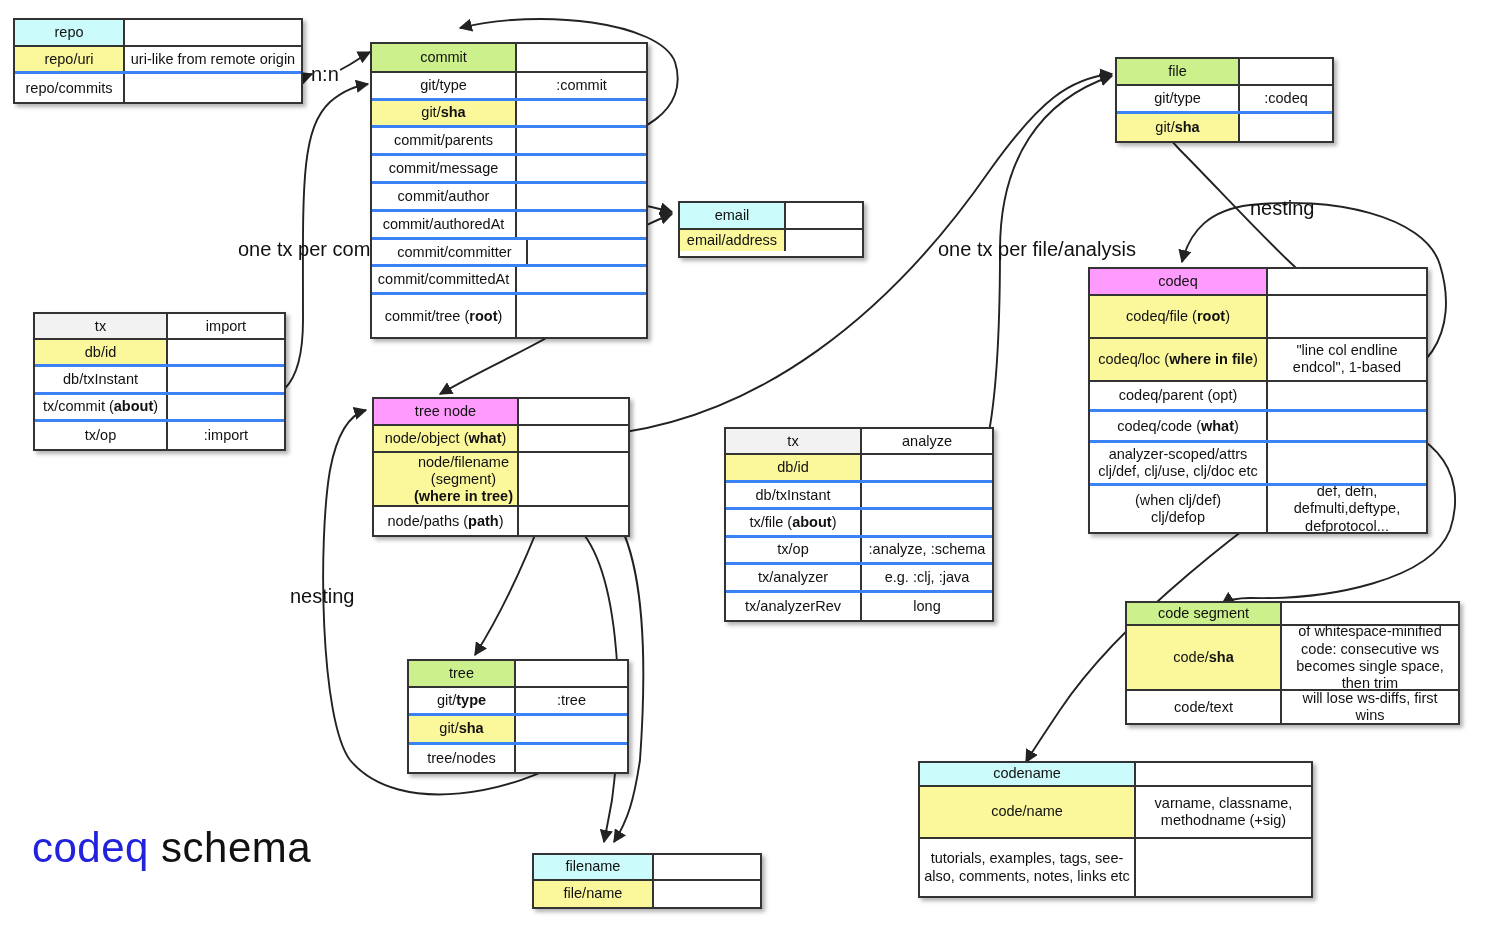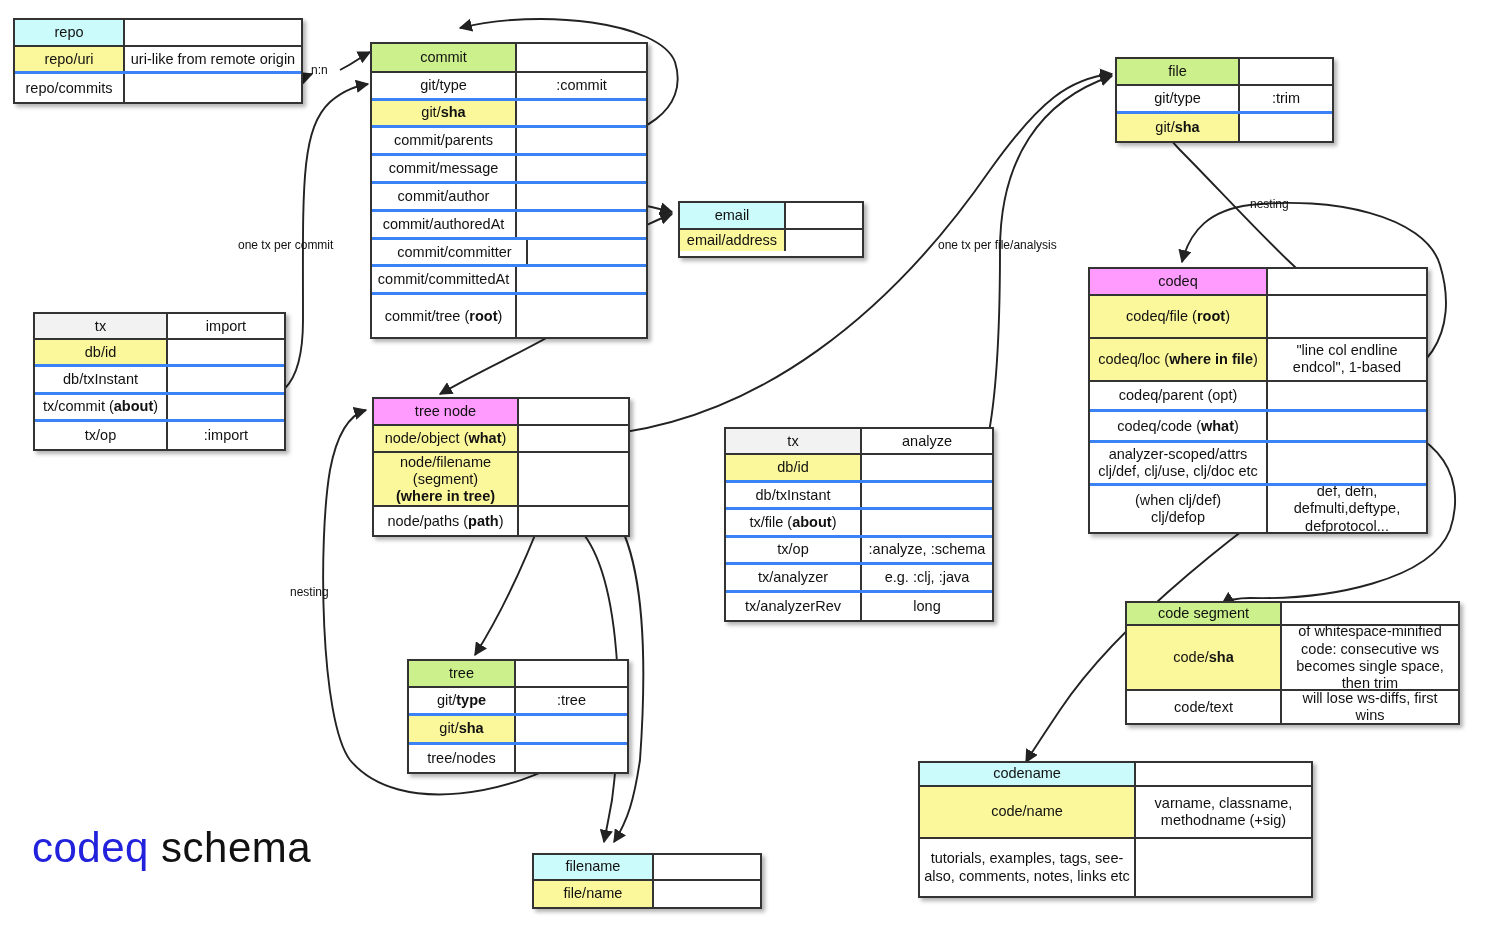--- a/index.html
+++ b/index.html
@@ -67,21 +67,21 @@
   .title {
     position: absolute;
     font-size: 42px;
     letter-spacing: 0.5px;
     white-space: nowrap;
   }
   .title .brand { color: #2222dd; }
   .title .rest  { color: #111111; }
   .edge-label {
     position: absolute;
-    font-size: 12px;
+    font-size: 20px;
     white-space: nowrap;
     color: #111111;
   }
   b { font-weight: bold; }
 </style>
 </head>
 <body>
 
 <div id="canvas">
 
@@ -227,21 +227,21 @@
     </div>
   </div>
 
   <div class="entity" style="left:1115px; top:57px; width:219px; height:86px;">
     <div class="row thick" style="height:28px;">
       <div class="cell left fill-green" style="width:123px;">file</div>
       <div class="cell right fill-white" style="flex:1;"></div>
     </div>
     <div class="row" style="height:28px;">
       <div class="cell left fill-white" style="width:123px;">git/type</div>
-      <div class="cell right fill-white" style="flex:1;">:trim</div>
+      <div class="cell right fill-white" style="flex:1;">:codeq</div>
     </div>
     <div class="row" style="height:28px;">
       <div class="cell left fill-yellow" style="width:123px;">git/<b>sha</b></div>
       <div class="cell right fill-white" style="flex:1;"></div>
     </div>
   </div>
 
   <div class="entity" style="left:33px; top:312px; width:253px; height:139px;">
     <div class="row thick" style="height:27px;">
       <div class="cell left fill-grey" style="width:133px;">tx</div>
@@ -268,21 +268,21 @@
   <div class="entity" style="left:372px; top:397px; width:258px; height:140px;">
     <div class="row thick" style="height:27px;">
       <div class="cell left fill-pink" style="width:145px;">tree node</div>
       <div class="cell right fill-white" style="flex:1;"></div>
     </div>
     <div class="row thick" style="height:28px;">
       <div class="cell left fill-yellow" style="width:145px;">node/object (<b>what</b>)</div>
       <div class="cell right fill-white" style="flex:1;"></div>
     </div>
     <div class="row thick" style="height:54px;">
-      <div class="cell left fill-yellow" style="width:145px;">
+      <div class="cell left fill-yellow" style="width:145px;justify-content:flex-end;">
           <span>node/filename<br>(segment)<br><b>(where in tree)</b></span>
         </div>
       <div class="cell right fill-white" style="flex:1;"></div>
     </div>
     <div class="row" style="height:28px;">
       <div class="cell left fill-white" style="width:145px;">node/paths (<b>path</b>)</div>
       <div class="cell right fill-white" style="flex:1;"></div>
     </div>
   </div>
 

